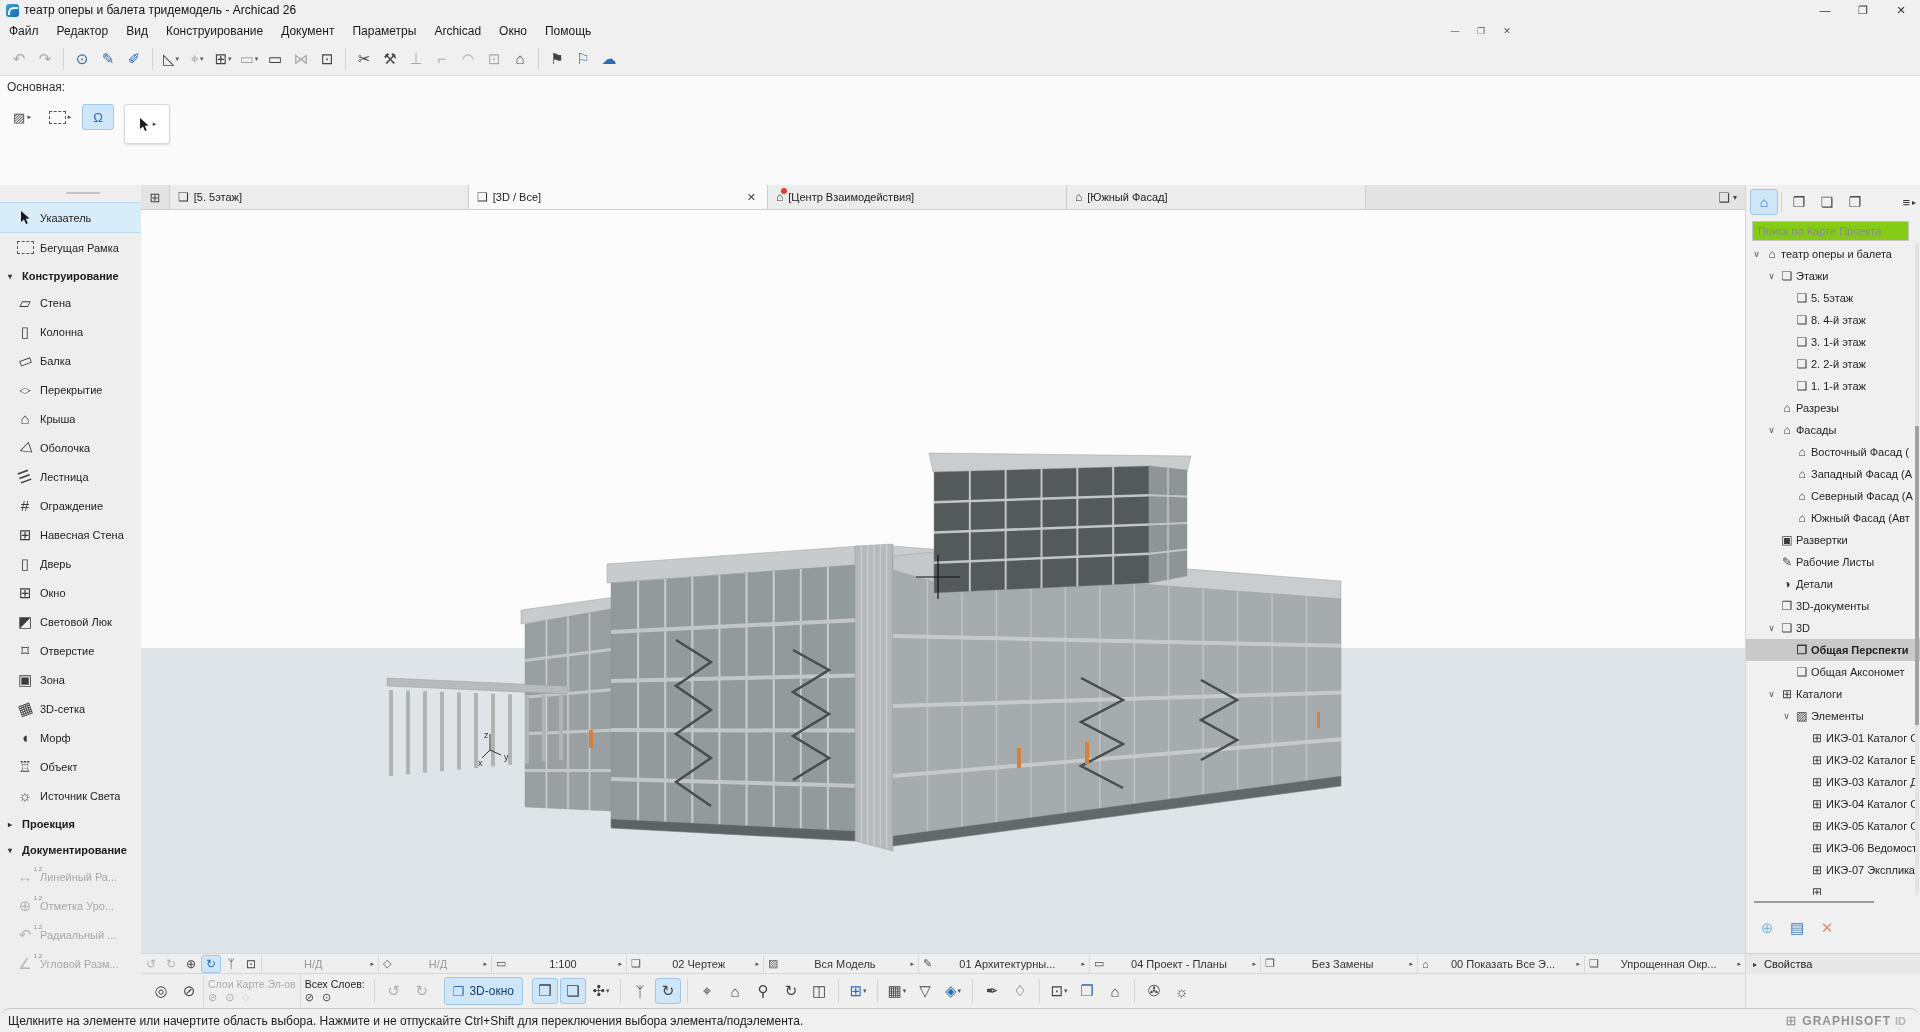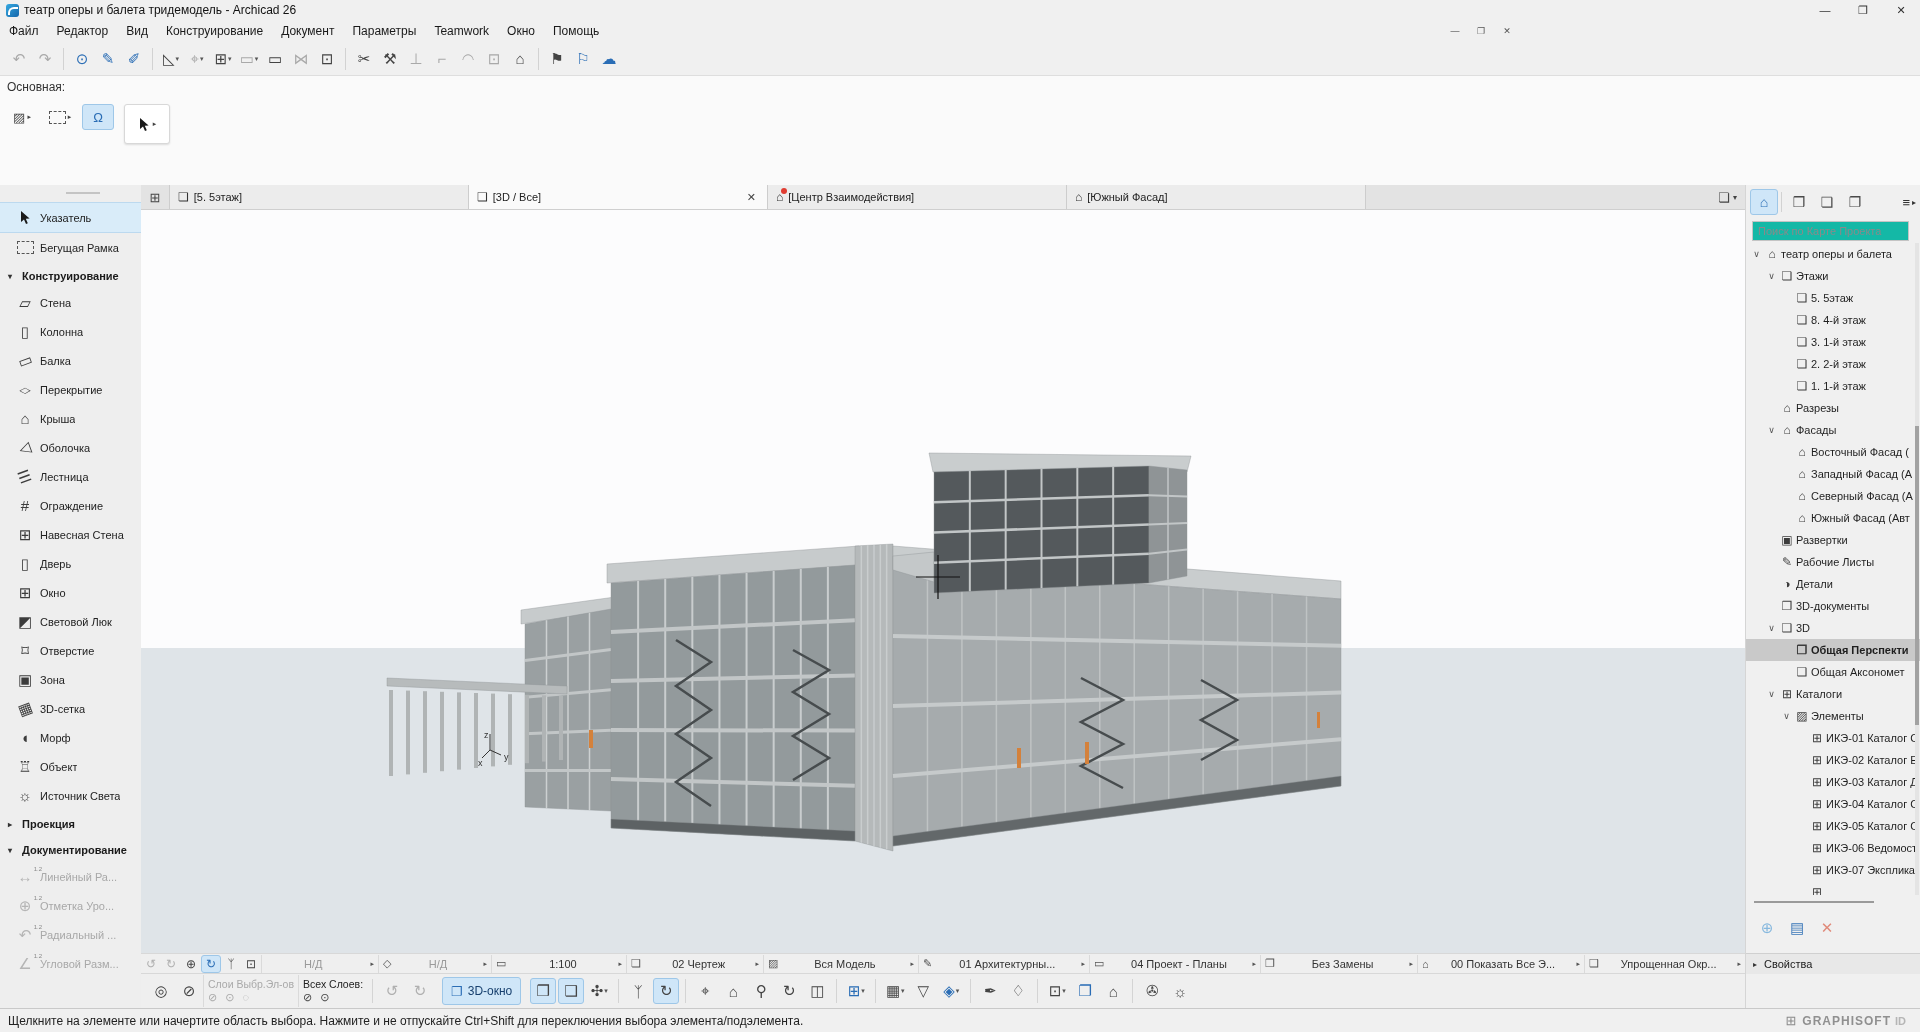--- a/index.html
+++ b/index.html
@@ -80,21 +80,21 @@
   #rightpanel{left:1745px;top:185px;width:175px;height:823px;background:#f0f0f0;
               border-left:1px solid #d5d5d5;box-sizing:border-box;}
   #rp-icons{height:30px;display:flex;align-items:center;padding:2px 4px 0 4px;}
   .rp-icon{width:26px;height:24px;display:flex;align-items:center;justify-content:center;font-size:14px;
            color:#4a4a4a;border:1px solid transparent;}
   .rp-icon.active{background:#cfe6f8;border-color:#9ec7e8;border-radius:3px;color:#2a6db5;}
   .rp-sep{width:1px;height:20px;background:#d2d2d2;margin:0 3px;}
   #rp-menu{margin-left:auto;display:flex;align-items:center;font-size:13px;color:#333;}
   #rp-menu .arr{font-size:8px;margin-left:2px;}
   #rp-search{margin:4px 6px;height:20px;width:157px;box-sizing:border-box;border:1px solid #c4c4c4;
-             background:#14b8a6;font-size:11px;padding:0 5px;color:#333;font-family:"Liberation Sans",sans-serif;}
+             background:#84cc16;font-size:11px;padding:0 5px;color:#333;font-family:"Liberation Sans",sans-serif;}
   #rp-search::placeholder{color:#8a8a8a;}
   #rp-tree{position:absolute;left:0;top:58px;width:175px;height:652px;overflow:hidden;}
   .tree-row{height:22px;display:flex;align-items:center;font-size:11px;color:#1f1f1f;white-space:nowrap;}
   .tree-row .chev{width:13px;text-align:center;font-size:9px;color:#555;flex:none;}
   .tree-row .nicon{width:18px;text-align:center;font-size:12px;color:#3c3c3c;flex:none;}
   .tree-row.sel{background:#c9c9c9;font-weight:bold;}
   .tree-label{overflow:hidden;}
   #rp-scroll{position:absolute;right:1px;top:58px;width:4px;height:652px;background:#e4e4e4;}
   #rp-thumb{position:absolute;left:0;top:28%;width:4px;height:46%;background:#a2a2a2;}
   #rp-divider{position:absolute;left:8px;top:716px;width:120px;height:2px;background:#9a9a9a;}
@@ -126,21 +126,21 @@
             padding:0 4px;border-left:1px solid #dadada;}
   .bb-stack .slab{font-size:10.5px;color:#222;line-height:13px;white-space:nowrap;}
   .bb-stack .sicons{display:flex;}
   .bb-stack .sicons span{font-size:11px;margin-right:8px;color:#444;}
   .bb-stack.disabled .slab,.bb-stack.disabled .sicons span{color:#a9a9a9;}
   #btn3d{height:26px;display:flex;align-items:center;background:#cfe6f8;border:1px solid #9ec7e8;border-radius:3px;
          padding:0 8px;margin:0 8px;font-size:12px;color:#17406e;}
   #btn3d .bicn{font-size:13px;margin-right:5px;color:#2a6db5;}
   
   #statusbar{left:0;top:1008px;width:1920px;height:24px;background:#f0f0f0;border-top:1px solid #c9c9c9;
-             display:flex;align-items:center;box-sizing:border-box;font-size:12px;color:#222;}
+             display:flex;align-items:center;box-sizing:border-box;font-size:12px;color:#222;border-radius:11px;}
   #status-msg{margin-left:8px;}
   #brand{margin-left:auto;margin-right:14px;display:flex;align-items:center;}
   #brand .bicn{font-size:13px;color:#8a8a8a;margin-right:6px;}
   #brand .bname{font-size:12px;font-weight:bold;color:#909090;letter-spacing:1px;}
   #brand .bid{font-size:11px;color:#b5b5b5;margin-left:4px;font-weight:bold;}
 </style>
 </head>
 <body>
 
 <div id="titlebar" class="abs">
@@ -154,21 +154,21 @@
 </div>
 
 <div id="menubar" class="abs">
   <span id="menu-items" style="display:flex">
       <span class="menu-item">Файл</span>
       <span class="menu-item">Редактор</span>
       <span class="menu-item">Вид</span>
       <span class="menu-item">Конструирование</span>
       <span class="menu-item">Документ</span>
       <span class="menu-item">Параметры</span>
-      <span class="menu-item">Teamwork</span>
+      <span class="menu-item">Archicad</span>
       <span class="menu-item">Окно</span>
       <span class="menu-item">Помощь</span>
     </span>
   <div class="wctrls" id="doc-controls">
       <div class="wbtn" style="font-size: 9px;">—</div>
       <div class="wbtn" style="font-size: 9px;">❐</div>
       <div class="wbtn" style="font-size: 9px;">✕</div>
     </div>
 </div>
 
@@ -802,21 +802,21 @@
     </div>
   </div>
 <div id="botbar" class="abs">
     <div class="bb-icon">
       <span>◎</span>
     </div>
     <div class="bb-icon">
       <span>⊘</span>
     </div>
     <div class="bb-stack disabled">
-      <div class="slab">Слои Выбр.Эл-ов</div>
+      <div class="slab">Слои Карте.Эл-ов</div>
       <div class="sicons">
         <span>⊘</span>
         <span>⊙</span>
         <span>◌</span>
       </div>
     </div>
     <div class="bb-stack">
       <div class="slab">Всех Слоев:</div>
       <div class="sicons">
         <span>⊘</span>

